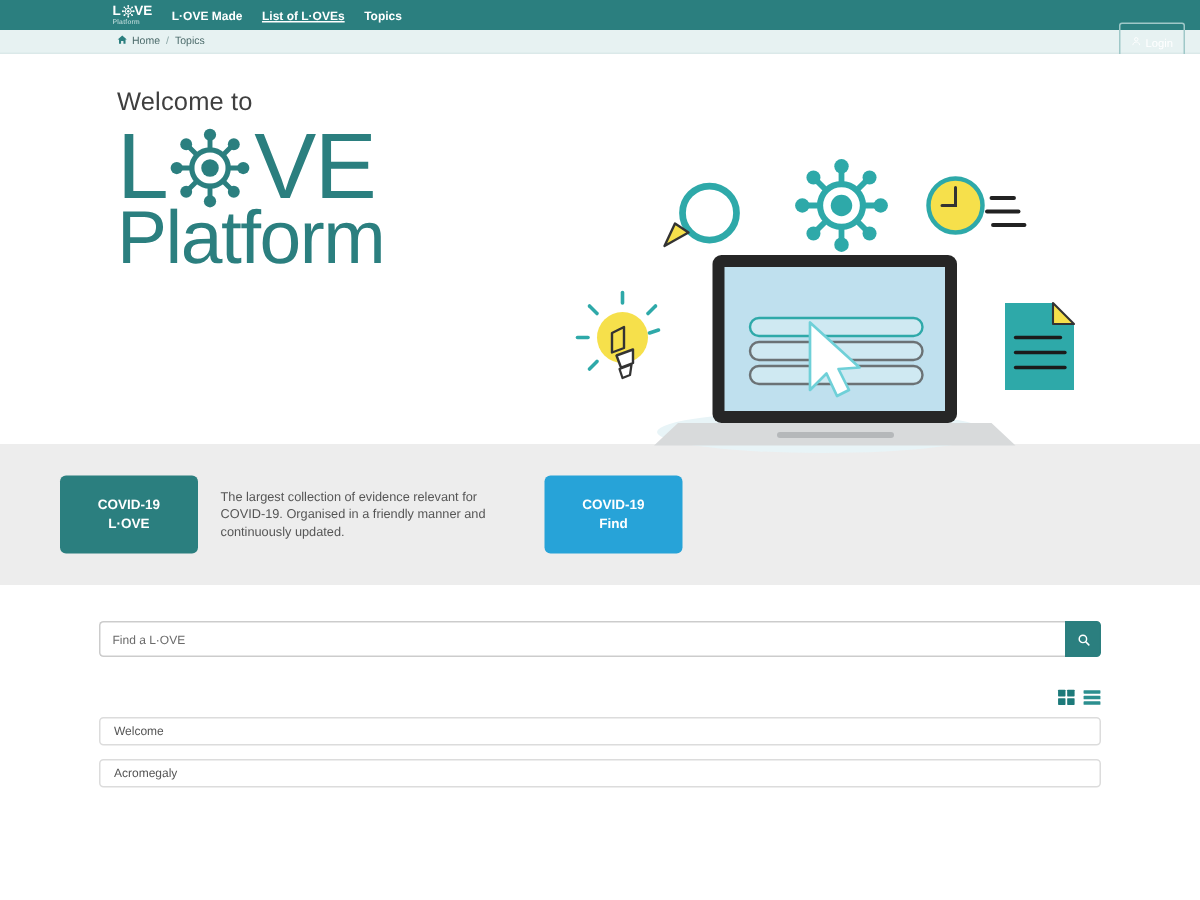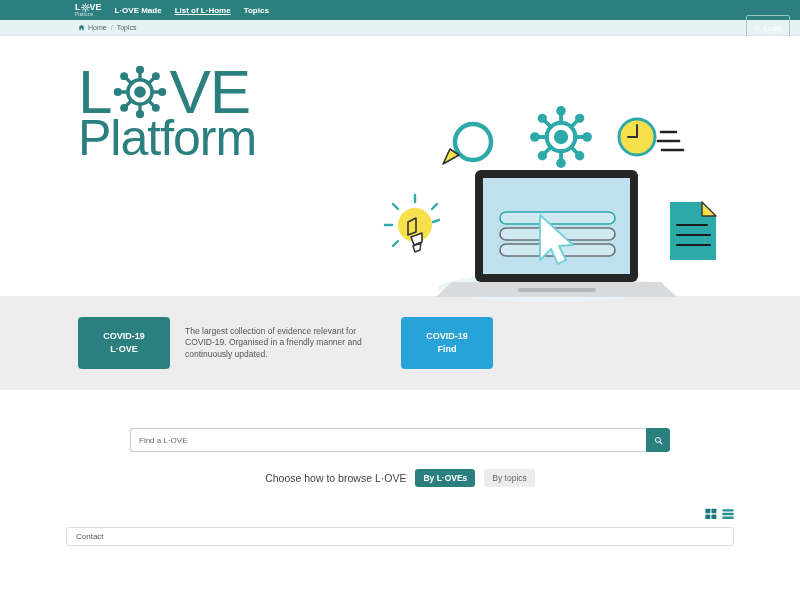--- a/index.html
+++ b/index.html
@@ -151,21 +151,21 @@
     width: 340px;
     height: 220px;
   }
 
   
   .covid-band {
     background: #ededed;
     height: 94px;
     display: flex;
     align-items: center;
-    padding-left: 78px;
+    padding-left: 40px;
   }
   .covid-item { display: flex; align-items: center; }
   .covid-btn {
     width: 92px;
     height: 52px;
     border-radius: 4px;
     color: #fff;
     font-size: 9px;
     font-weight: bold;
     display: flex;
@@ -186,22 +186,22 @@
     line-height: 11.5px;
     color: #555;
     width: 182px;
   }
   .covid-item.second { margin-left: 34px; }
   .covid-item.second .covid-desc { width: 192px; }
 
   
   .search-zone { padding: 22px 0 0 0; background: #fff; }
   .search-row {
-    margin: 16px auto;
-    width: 540px;
+    margin: 2px auto;
+    width: 668px;
     display: flex;
     height: 24px;
   }
   .search-input {
     flex: 1;
     border: 1px solid #ccc;
     border-right: none;
     border-radius: 3px 0 0 3px;
     font-size: 8px;
     padding: 0 8px;
@@ -301,21 +301,21 @@
                 <circle cx="18.9" cy="18.9" r="1.6"></circle>
             </g>
           </svg>
         </span>
         <span>VE</span>
       </div>
       <div class="brand-sub">Platform</div>
     </div>
 
     <a class="nav-link" href="#">L·OVE Made</a>
-    <a class="nav-link active" href="#">List of L·Home</a>
+    <a class="nav-link active" href="#">List of L·OVEs</a>
     <a class="nav-link" href="#">Topics</a>
   </div>
 
   <button class="login-btn">
     <span>
       <svg viewBox="0 0 16 16" width="7" height="7">
         <circle cx="8" cy="5" r="2.6" fill="none" stroke="#ffffff" stroke-width="1.3"></circle>
         <path d="M2.8 14c0-3 2.4-4.8 5.2-4.8S13.2 11 13.2 14" fill="none" stroke="#ffffff" stroke-width="1.3"></path>
       </svg>
     </span>
@@ -331,20 +331,21 @@
       </svg>
     </span>
     <span>Home</span>
   </span>
   <span class="crumb-sep">/</span>
   <span class="crumb static">Topics</span>
 </div>
 
 <div class="hero">
   <div class="hero-text">
+    <div class="welcome">Welcome to</div>
 
     <div class="logo-big">
       <div class="logo-love">
         <span>L</span>
         <span style="display:inline-block;width:56px;height:56px;margin:0 1px;">
           <svg viewBox="0 0 24 24" width="56" height="56">
             <circle cx="12" cy="12" r="5.2" fill="none" stroke="#2b7f7f" stroke-width="1.5"></circle>
             <circle cx="12" cy="12" r="2.5" fill="#2b7f7f"></circle>
             <g stroke="#2b7f7f" stroke-width="1.4" stroke-linecap="round">
               <line x1="12" y1="6.8" x2="12" y2="3.4"></line>
@@ -487,25 +488,20 @@
     <button class="search-btn">
       <span>
         <svg viewBox="0 0 16 16" width="9" height="9">
           <circle cx="7" cy="7" r="4.4" fill="none" stroke="#ffffff" stroke-width="1.7"></circle>
           <line x1="10.4" y1="10.4" x2="14" y2="14" stroke="#ffffff" stroke-width="1.9" stroke-linecap="round"></line>
         </svg>
       </span>
     </button>
   </div>
 
-  <div class="browse-row">
-    <span class="browse-label">Choose how to browse L·OVE</span>
-    <button class="toggle-btn active">By L·OVEs</button>
-    <button class="toggle-btn inactive">By topics</button>
-  </div>
 </div>
 
 <div class="view-row">
   <span class="view-icon">
     <svg viewBox="0 0 16 16" width="12" height="12">
       <rect x="0.5" y="1" width="6.6" height="6" rx="0.6" fill="#1d7a7a"></rect>
       <rect x="8.6" y="1" width="6.6" height="6" rx="0.6" fill="#1d7a7a"></rect>
       <rect x="0.5" y="8.6" width="6.6" height="6" rx="0.6" fill="#1d7a7a"></rect>
       <rect x="8.6" y="8.6" width="6.6" height="6" rx="0.6" fill="#1d7a7a"></rect>
     </svg>
@@ -514,15 +510,18 @@
     <svg viewBox="0 0 16 16" width="12" height="12">
       <rect x="0.5" y="1.5" width="15" height="3.2" rx="0.6" fill="#2b8f8f"></rect>
       <rect x="0.5" y="6.4" width="15" height="3.2" rx="0.6" fill="#2b8f8f"></rect>
       <rect x="0.5" y="11.3" width="15" height="3.2" rx="0.6" fill="#2b8f8f"></rect>
     </svg>
   </span>
 </div>
 
 <div class="list-zone">
   <div class="list-item">
-    <span>Contact</span>
+    <span>Welcome</span>
+  </div>
+  <div class="list-item">
+    <span>Acromegaly</span>
   </div>
 </div>
 
 </body></html>

